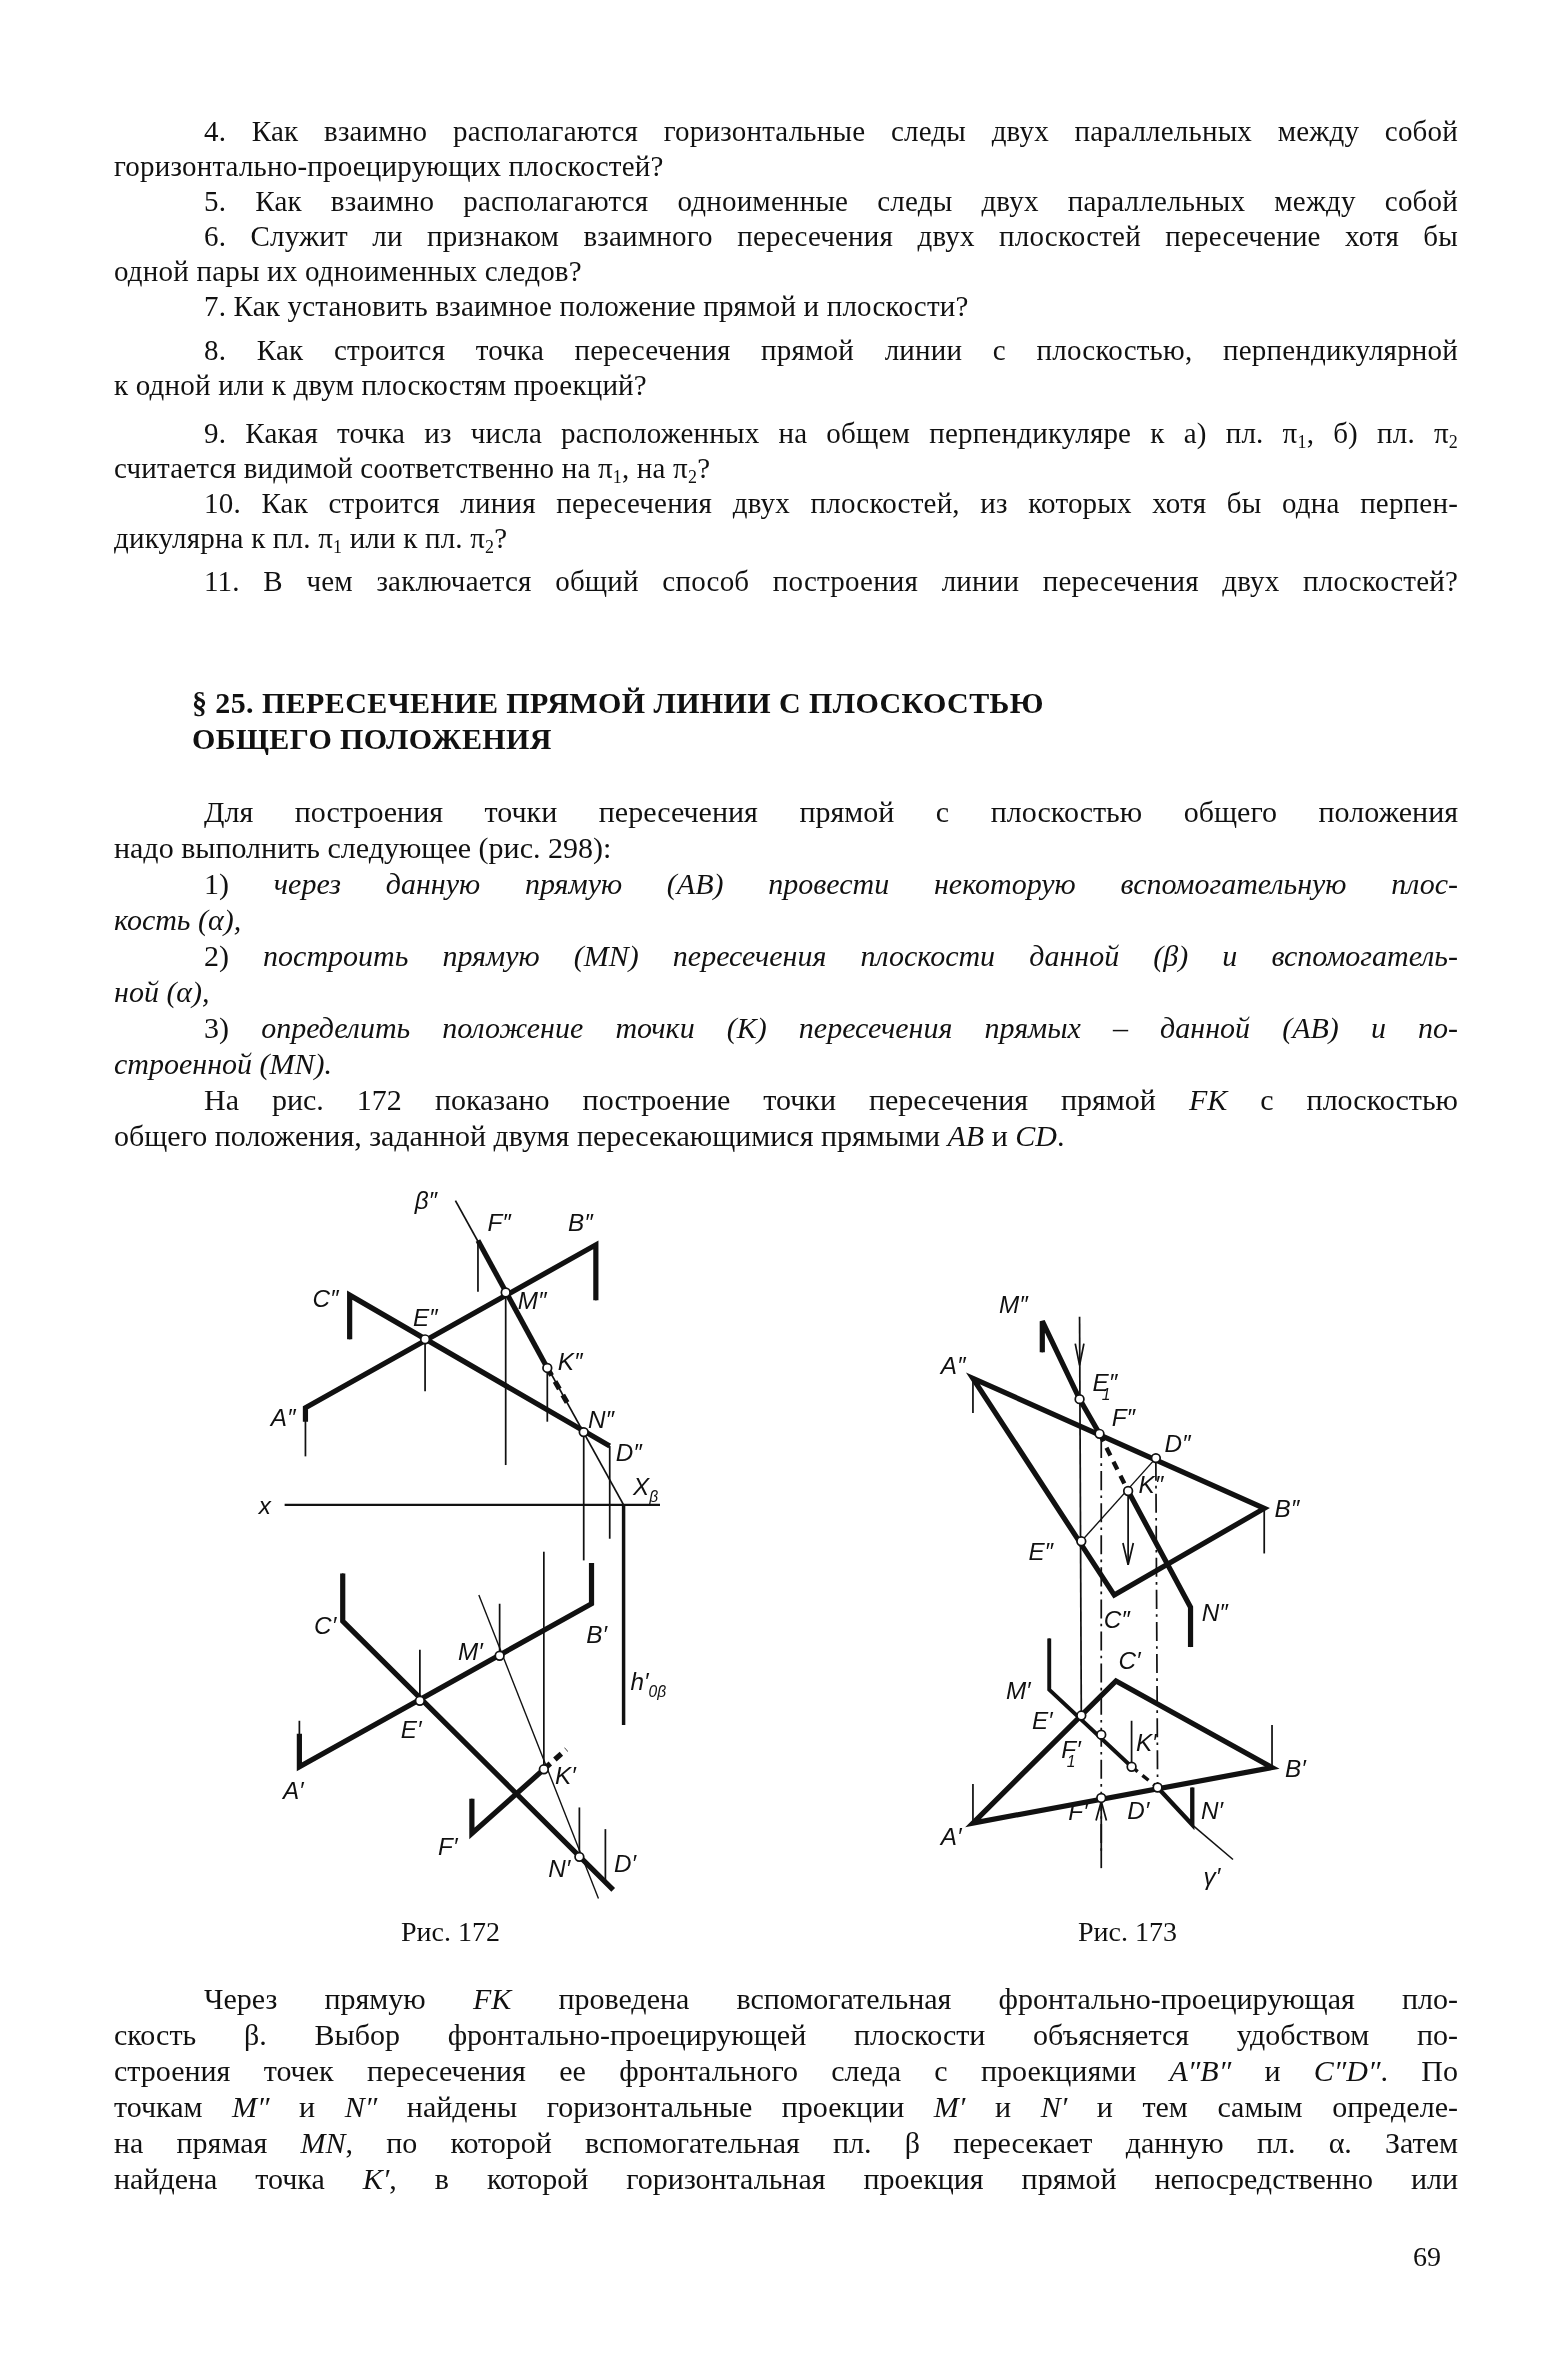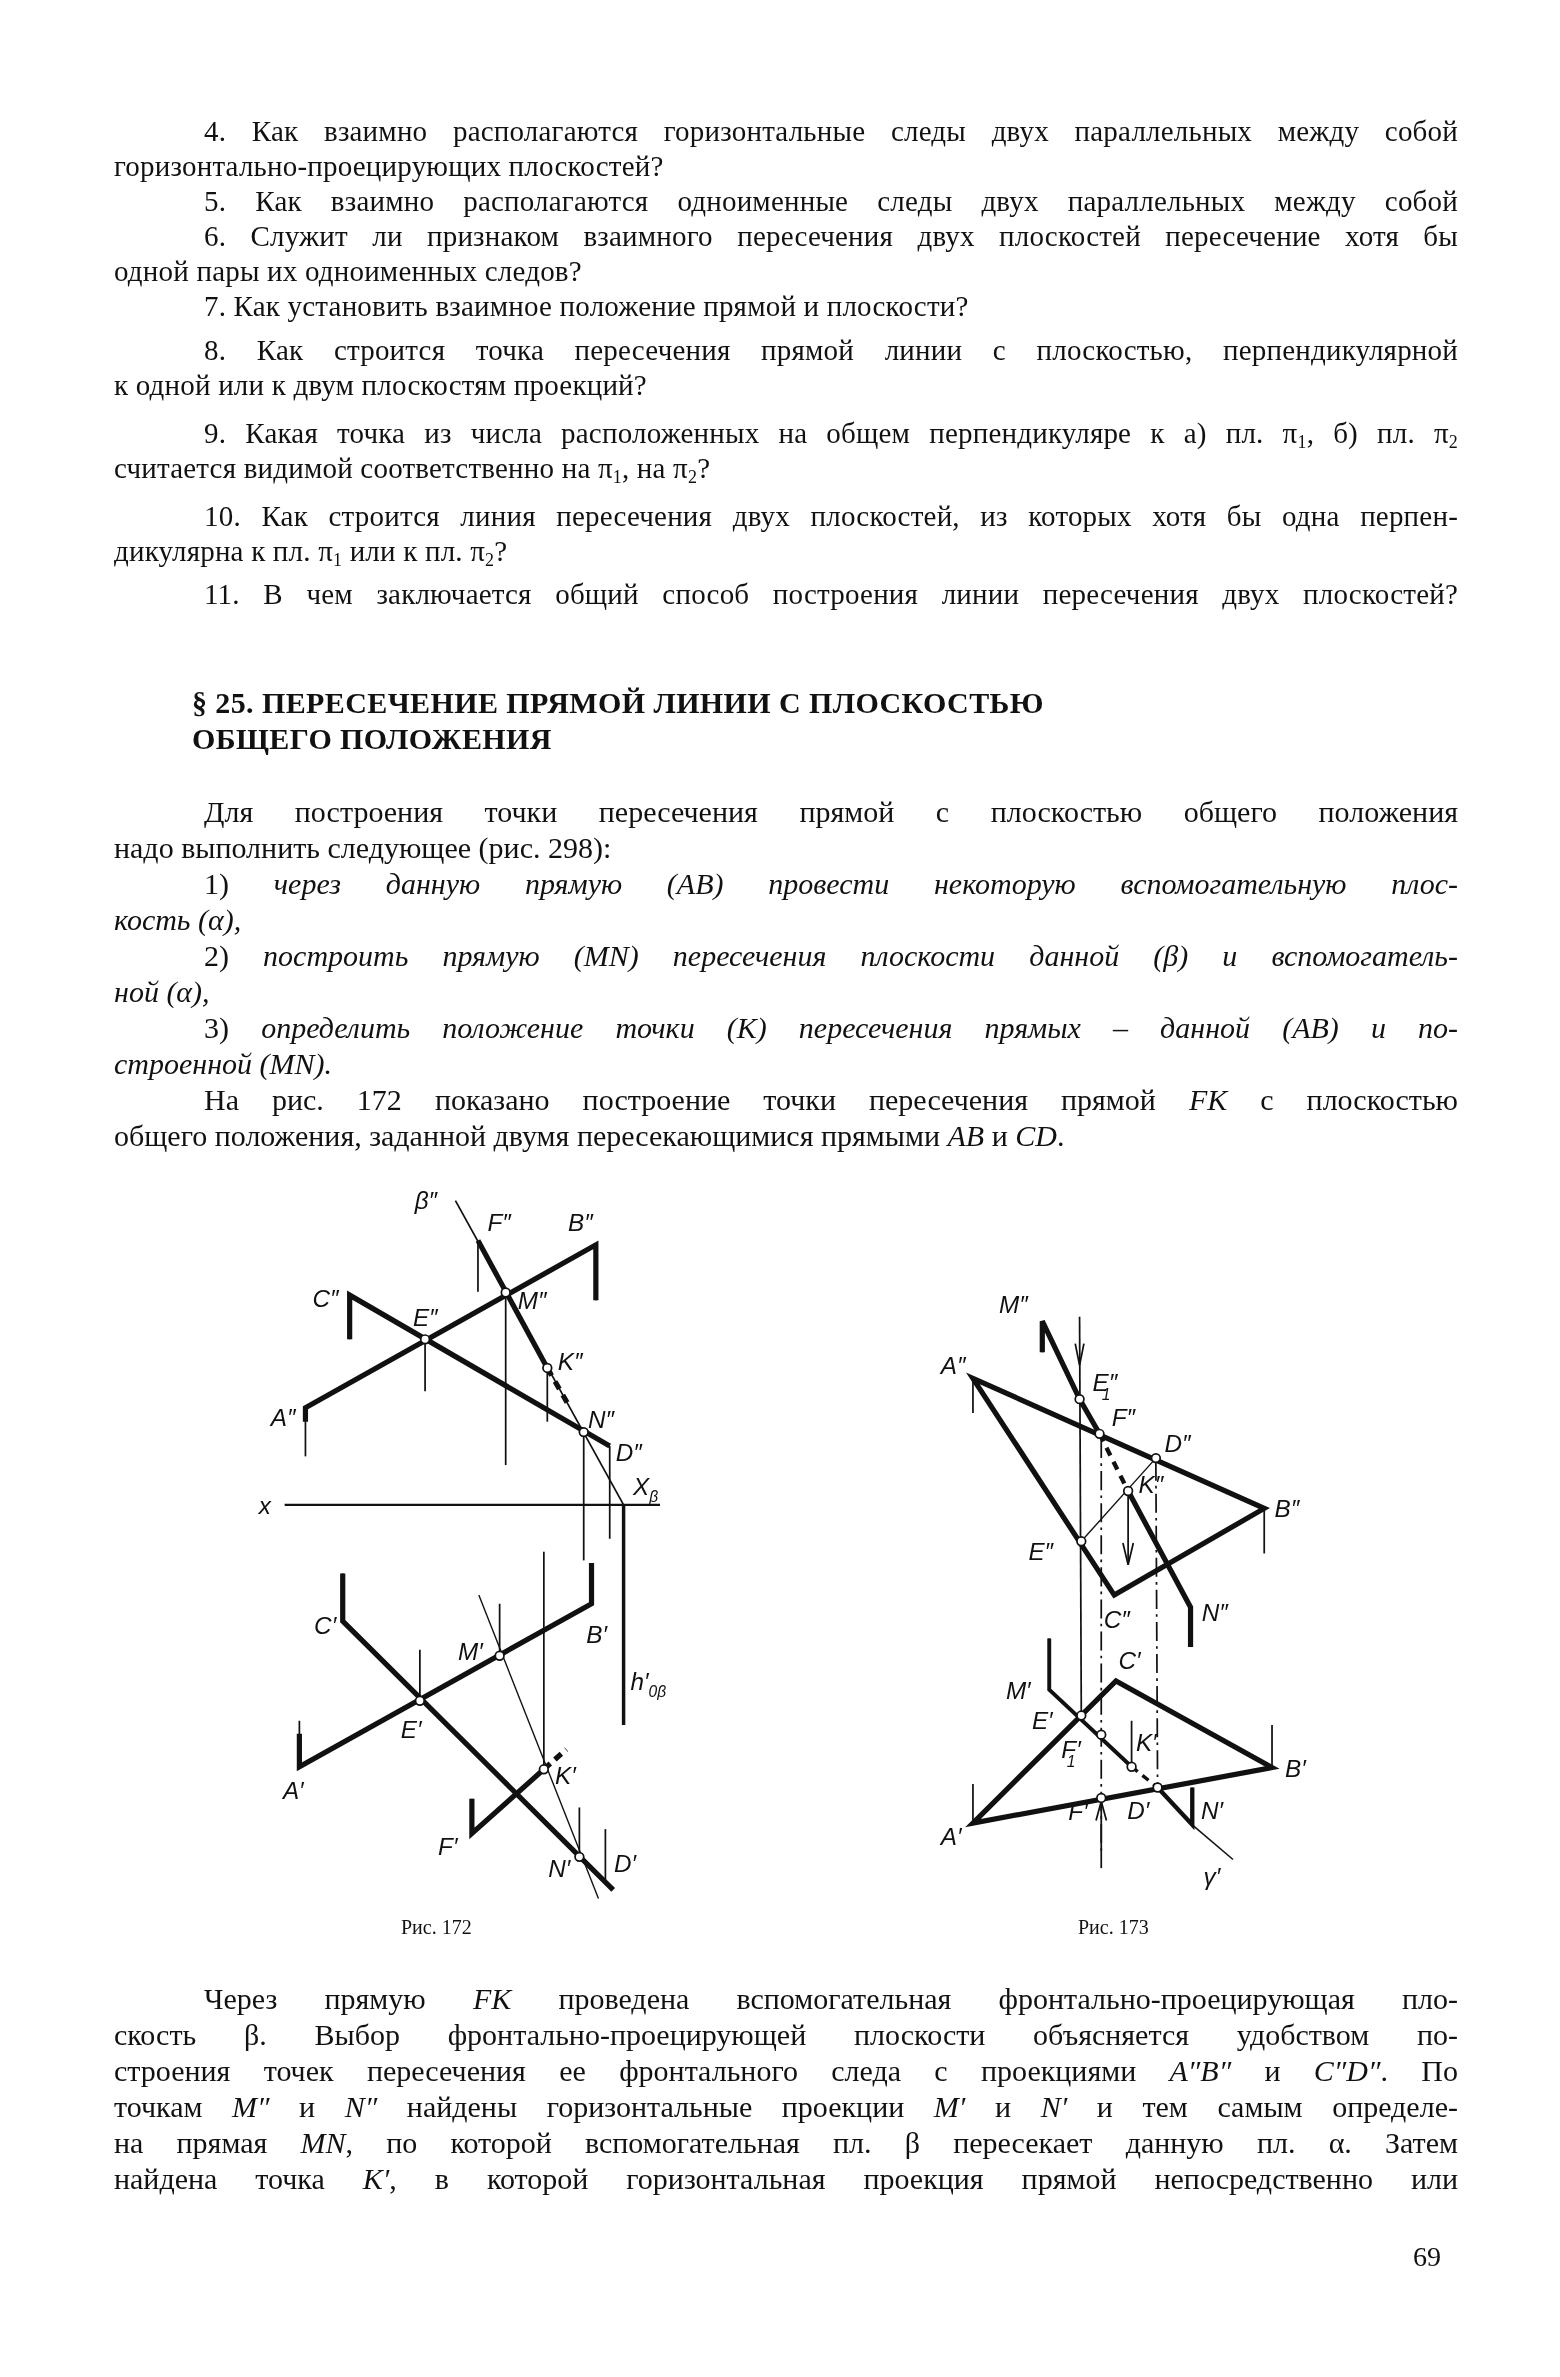--- a/index.html
+++ b/index.html
@@ -9,37 +9,37 @@
   .line.last { text-align-last: left; }
   .q { font-size: 29px; line-height: 35px; letter-spacing: 0.2px; }
   .ind { padding-left: 90px; }
   .heading { position: absolute; left: 192px; top: 685px; font-family: "Liberation Serif", serif; font-weight: bold; font-size: 30px; line-height: 36px; letter-spacing: 0.4px; }
   .body { font-size: 30px; line-height: 36px; }
   .it { font-style: italic; }
   sub { font-size: 0.62em; vertical-align: -0.3em; line-height: 0; }
   .fig { position: absolute; left: 0; top: 0; }
   .lbl { font-family: "Liberation Sans", "DejaVu Sans", sans-serif; font-style: italic; font-size: 28px; fill: #111; }
   .lbls { font-family: "Liberation Sans", "DejaVu Sans", sans-serif; font-style: italic; font-size: 18px; fill: #111; }
-  .cap { position: absolute; font-size: 20px; font-family: Liberation Serif, serif; }
+  .cap { position: absolute; font-size: 28px; font-family: Liberation Serif, serif; }
   .pagenum { position: absolute; left: 1413px; top: 2241px; font-size: 28px; }
 </style>
 </head>
 <body>
 
 <div class="block q" style="top:114px;">
   <span class="line ind">4. Как взаимно располагаются горизонтальные следы двух параллельных между собой</span>
   <span class="line last">горизонтально-проецирующих плоскостей?</span>
   <span class="line ind">5. Как взаимно располагаются одноименные следы двух параллельных между собой</span>
   <span class="line ind">6. Служит ли признаком взаимного пересечения двух плоскостей пересечение хотя бы</span>
   <span class="line last">одной пары их одноименных следов?</span>
   <span class="line ind last" style="margin-bottom:8.7px;">7. Как установить взаимное положение прямой и плоскости?</span>
   <span class="line ind">8. Как строится точка пересечения прямой линии с плоскостью, перпендикулярной</span>
   <span class="line last" style="margin-bottom:13px;">к одной или к двум плоскостям проекций?</span>
   <span class="line ind">9. Какая точка из числа расположенных на общем перпендикуляре к а) пл. π<sub>1</sub>, б) пл. π<sub>2</sub></span>
-  <span class="line last" style="margin-bottom:13px;font-family:Liberation Serif, serif;">считается видимой соответственно на π<sub>1</sub>, на π<sub>2</sub>?</span>
+  <span class="line last" style="font-family:Liberation Serif, serif;">считается видимой соответственно на π<sub>1</sub>, на π<sub>2</sub>?</span>
   <span class="line ind">10. Как строится линия пересечения двух плоскостей, из которых хотя бы одна перпен-</span>
   <span class="line last" style="margin-bottom:8.7px;">дикулярна к пл. π<sub>1</sub> или к пл. π<sub>2</sub>?</span>
   <span class="line ind">11. В чем заключается общий способ построения линии пересечения двух плоскостей?</span>
 </div>
 
 <div class="heading">
   <div>§ 25. ПЕРЕСЕЧЕНИЕ ПРЯМОЙ ЛИНИИ С ПЛОСКОСТЬЮ</div>
   <div>ОБЩЕГО ПОЛОЖЕНИЯ</div>
 </div>
 

